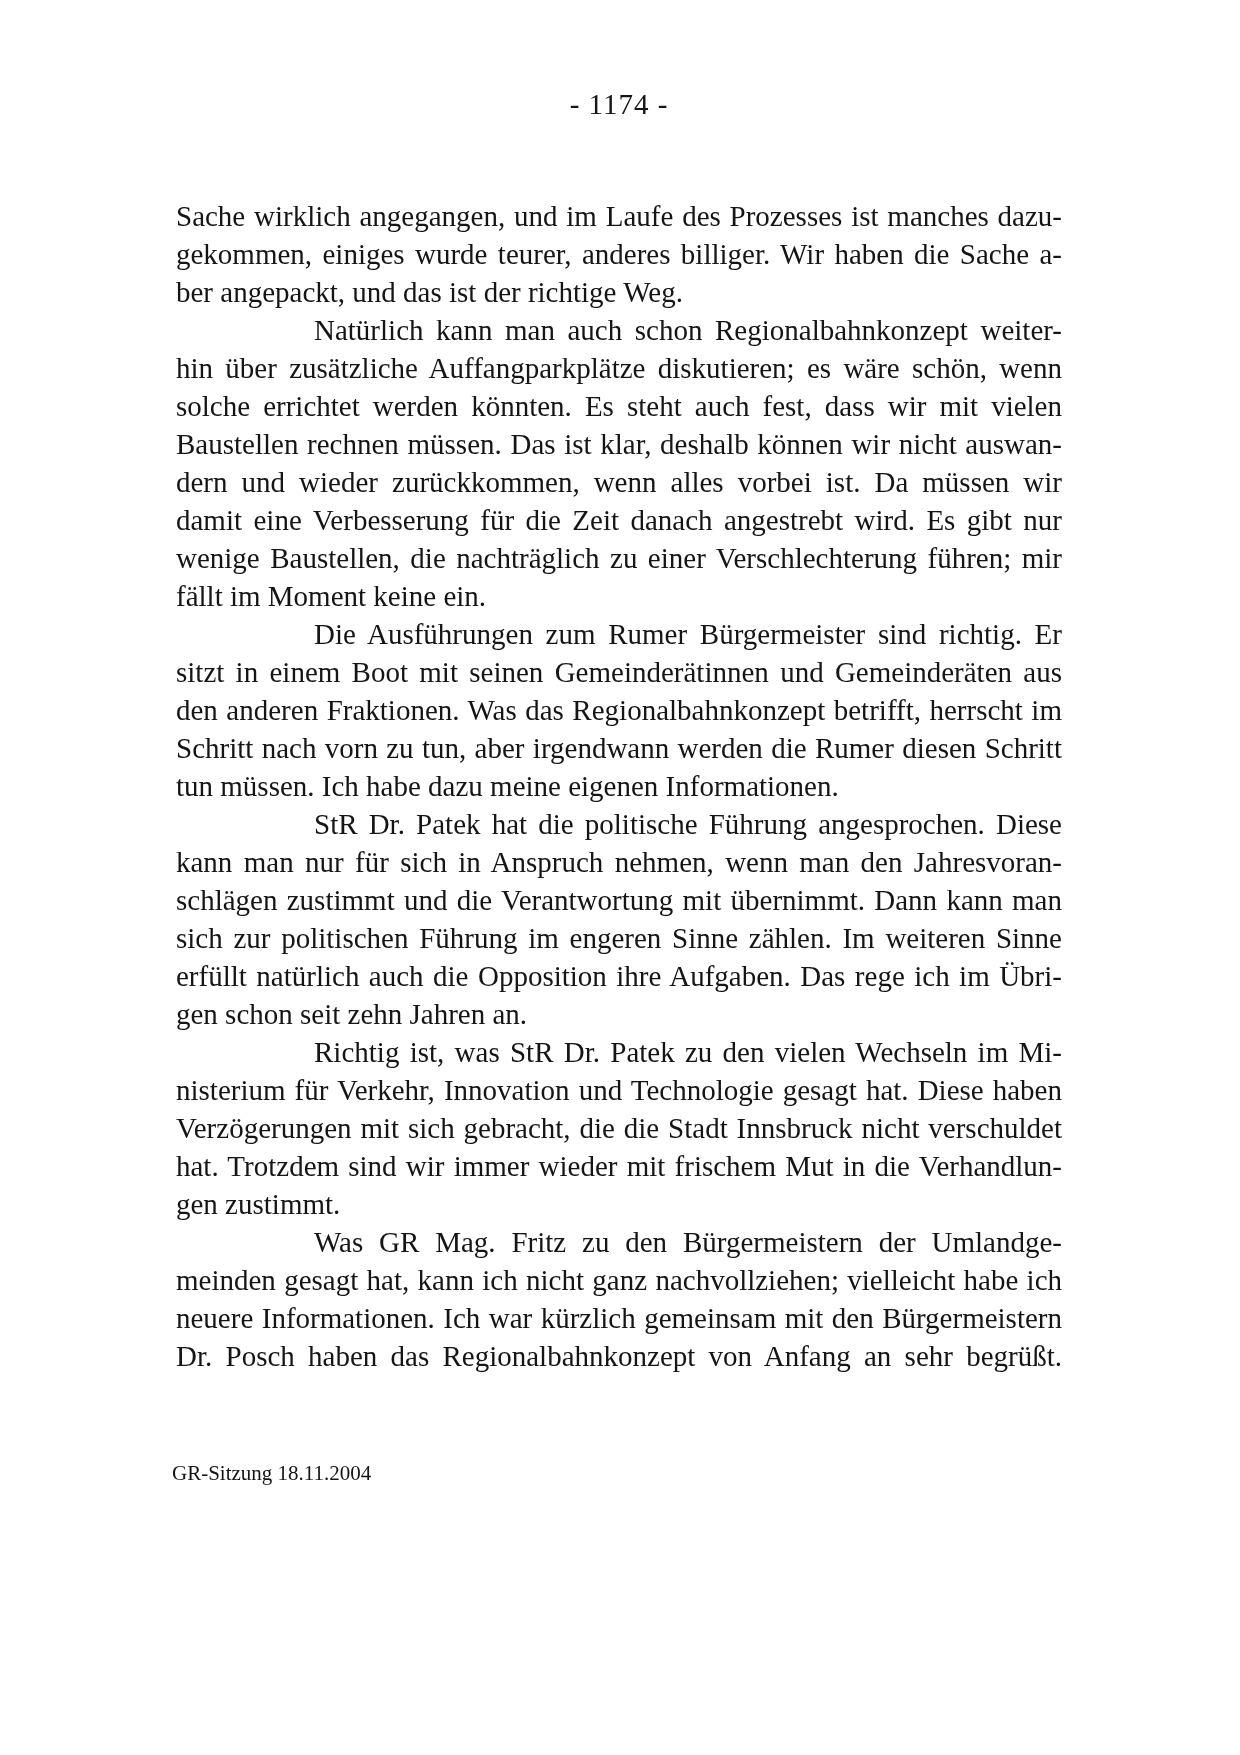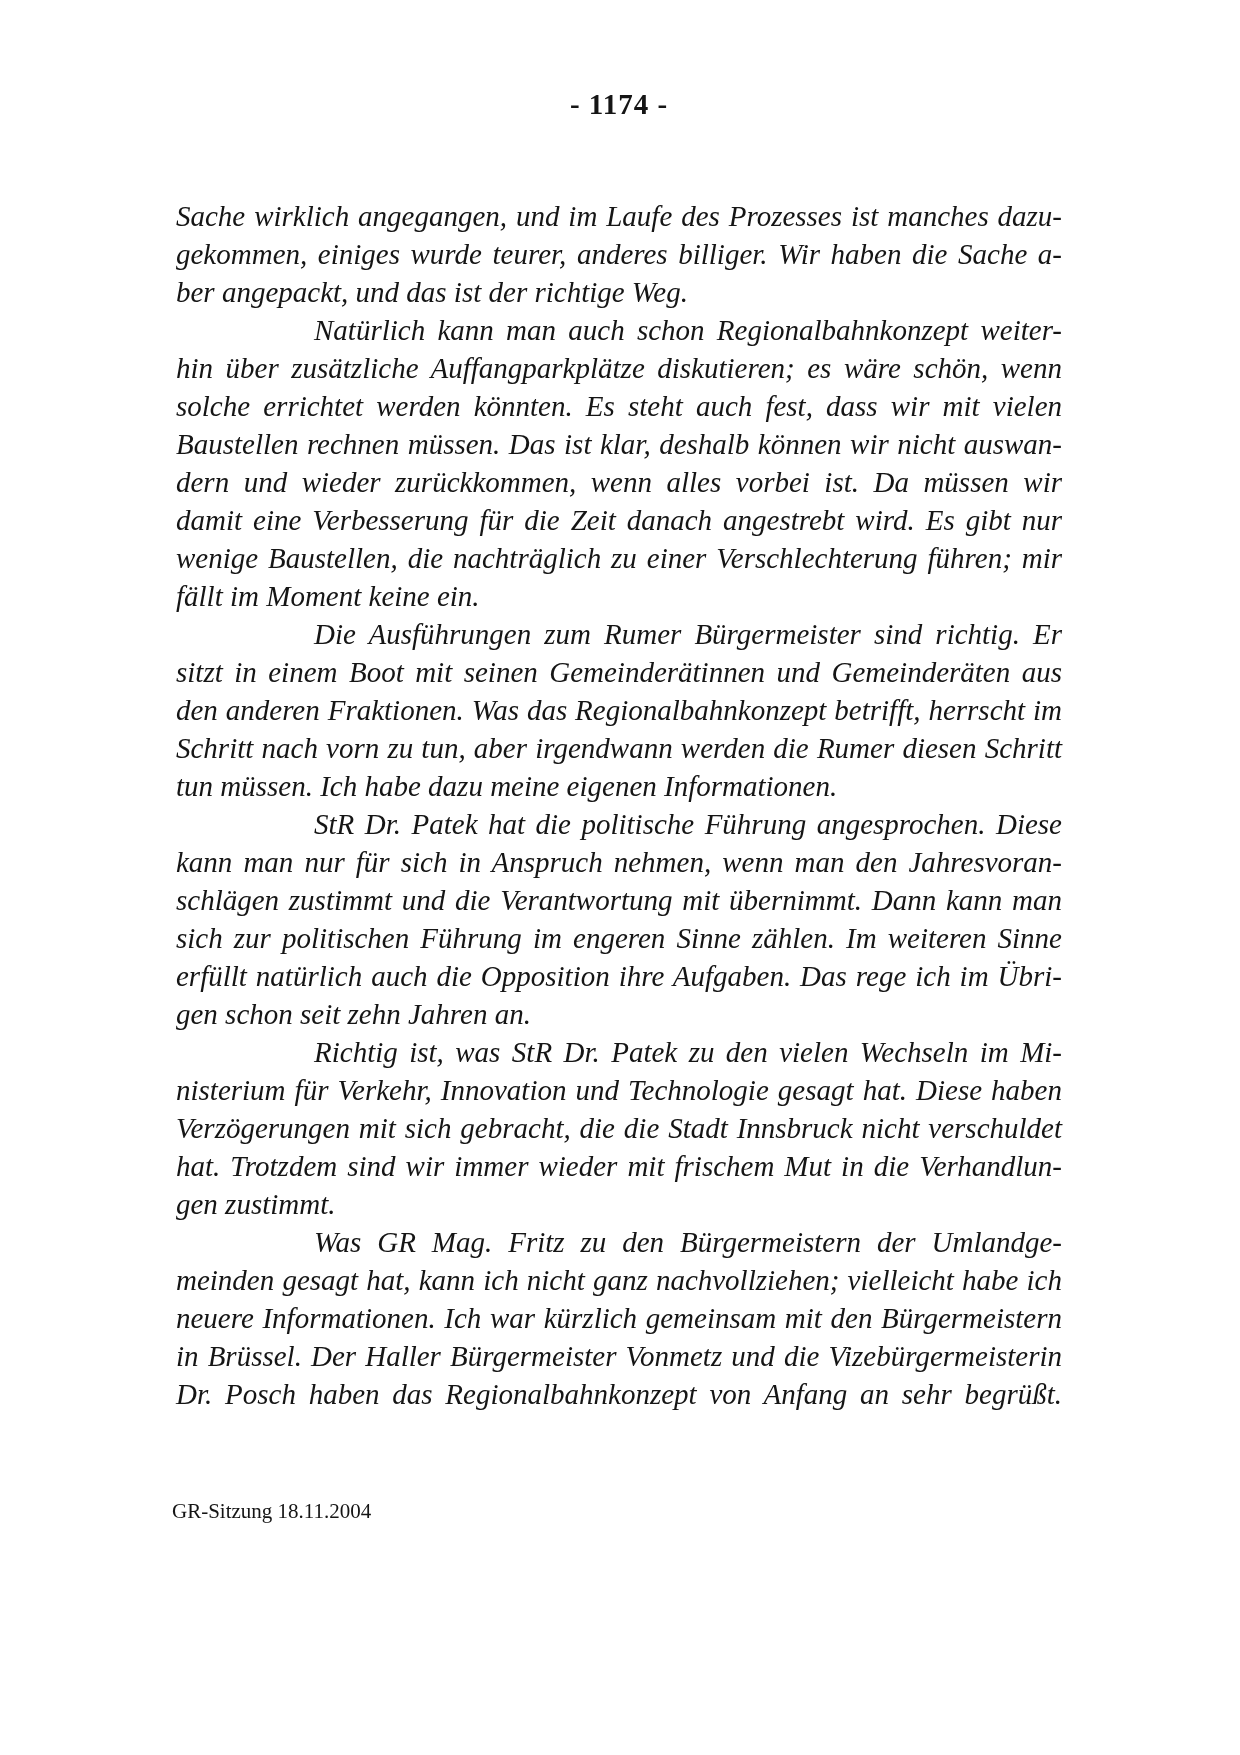--- a/index.html
+++ b/index.html
@@ -20,33 +20,31 @@
     height: 1755px;
     background: #ffffff;
   }
   .page-number {
     margin: 85px 0 0 176px;
     width: 886px;
     text-align: center;
     font-size: 29px;
     line-height: 38px;
     letter-spacing: 1px;
-    font-weight: bold;
   }
   .text-block {
     margin: 74px 0 0 176px;
     width: 886px;
     font-size: 29px;
     line-height: 38px;
   }
   .line {
     text-align: justify;
     text-justify: inter-word;
     white-space: normal;
-    font-style: italic;
   }
   .line.full {
     text-align-last: justify;
   }
   .line.indent {
     padding-left: 138px;
   }
   .footer {
     margin: 84px 0 0 172px;
     font-size: 21px;
@@ -83,18 +81,17 @@
       <div class="line full">erfüllt natürlich auch die Opposition ihre Aufgaben. Das rege ich im Übri-</div>
       <div class="line">gen schon seit zehn Jahren an.</div>
       <div class="line indent full">Richtig ist, was StR Dr. Patek zu den vielen Wechseln im Mi-</div>
       <div class="line full">nisterium für Verkehr, Innovation und Technologie gesagt hat. Diese haben</div>
       <div class="line full">Verzögerungen mit sich gebracht, die die Stadt Innsbruck nicht verschuldet</div>
       <div class="line full">hat. Trotzdem sind wir immer wieder mit frischem Mut in die Verhandlun-</div>
       <div class="line">gen zustimmt.</div>
       <div class="line indent full">Was GR Mag. Fritz zu den Bürgermeistern der Umlandge-</div>
       <div class="line full">meinden gesagt hat, kann ich nicht ganz nachvollziehen; vielleicht habe ich</div>
       <div class="line full">neuere Informationen. Ich war kürzlich gemeinsam mit den Bürgermeistern</div>
-      <div class="line full">in Brüssel. Der Haller Bürgermeister Vonmetz und die Vizebürgermeisterin</div>
       <div class="line full">Dr. Posch haben das Regionalbahnkonzept von Anfang an sehr begrüßt.</div>
     </div>
 
   <div class="footer">GR-Sitzung 18.11.2004</div>
 </div>
 
 </body></html>

